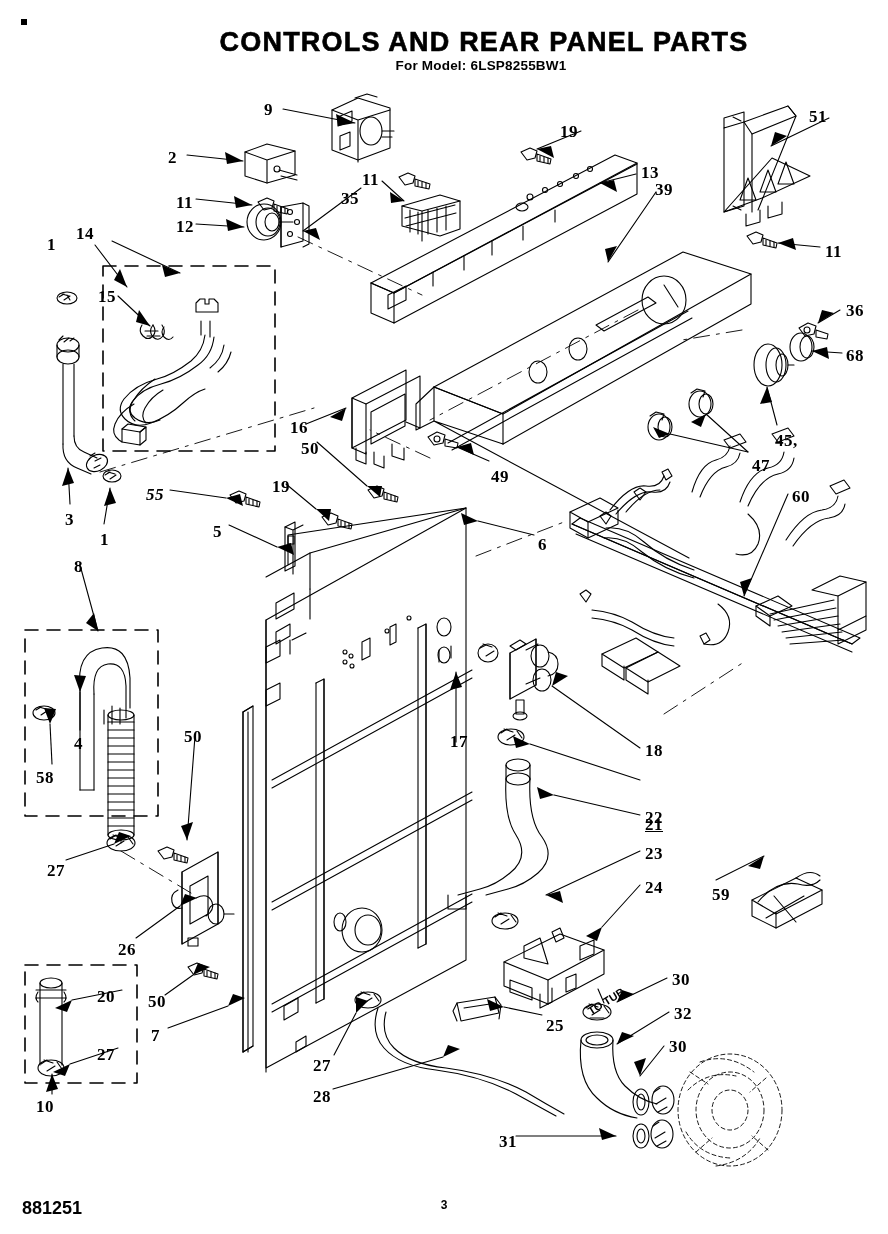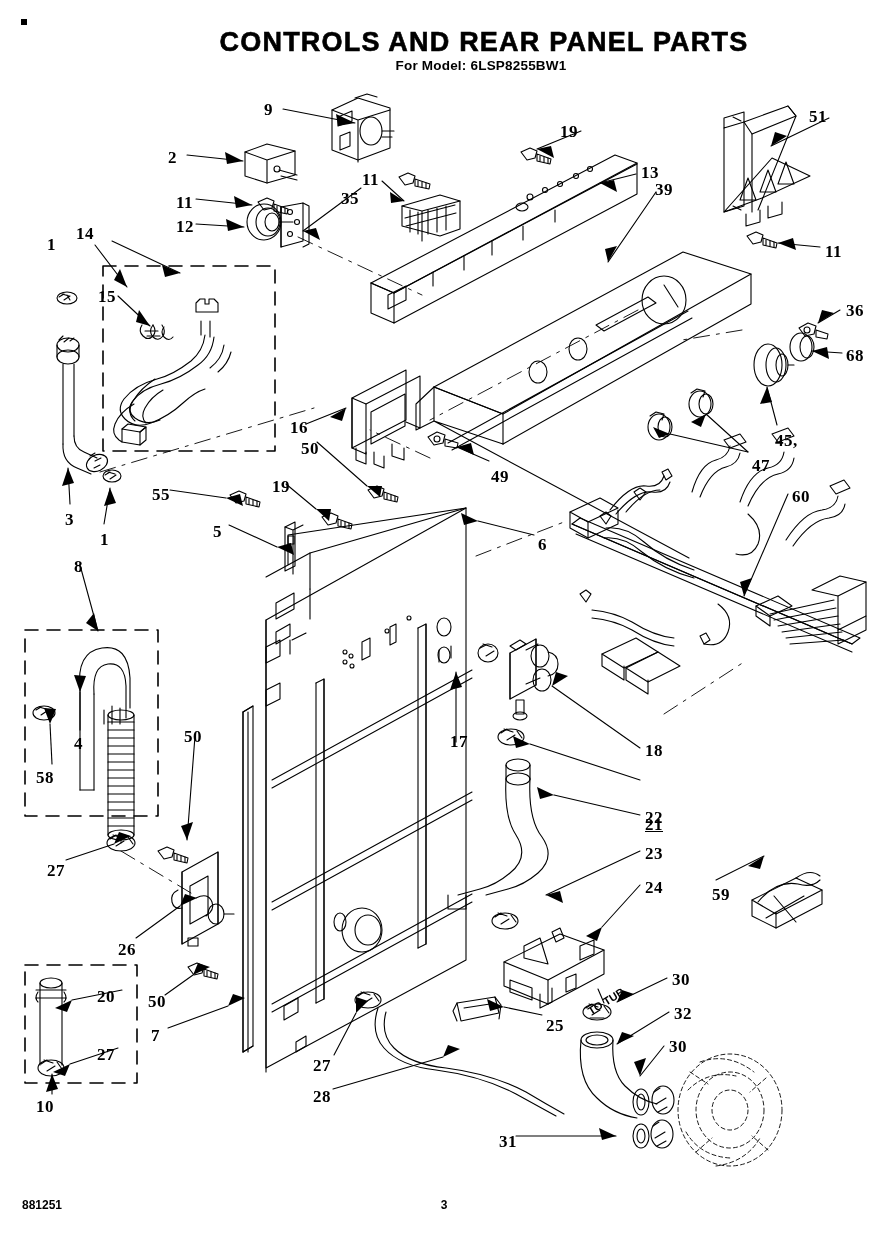--- a/index.html
+++ b/index.html
@@ -49,21 +49,21 @@
   }
   #variant {
     top: 75px;
     font-size: 12.5px;
     font-weight: bold;
   }
   #doc-number {
     position: absolute;
     left: 22px;
     top: 1198px;
-    font-size: 12px;
+    font-size: 18px;
     font-weight: bold;
     color: #000;
   }
   #page-number {
     position: absolute;
     left: 0;
     top: 1198px;
     width: 888px;
     text-align: center;
     font-size: 12px;
@@ -724,21 +724,21 @@
       <div class="callout" style="left: 98px; top: 288px;">15</div>
       <div class="callout" style="left: 846px; top: 302px;">36</div>
       <div class="callout" style="left: 846px; top: 347px;">68</div>
       <div class="callout" style="left: 290px; top: 419px;">16</div>
       <div class="callout" style="left: 301px; top: 440px;">50</div>
       <div class="callout" style="left: 775px; top: 432px;">45, </div>
       <div class="callout" style="left: 752px; top: 457px;">47</div>
       <div class="callout" style="left: 491px; top: 468px;">49</div>
       <div class="callout" style="left: 65px; top: 511px;">3</div>
       <div class="callout" style="left: 100px; top: 531px;">1</div>
-      <div class="callout" style="left: 152px; top: 486px;">55</div>
+      <div class="callout" style="left: 146px; top: 486px; font-style: italic;">55</div>
       <div class="callout" style="left: 272px; top: 478px;">19</div>
       <div class="callout" style="left: 213px; top: 523px;">5</div>
       <div class="callout" style="left: 538px; top: 536px;">6</div>
       <div class="callout" style="left: 792px; top: 488px;">60</div>
       <div class="callout" style="left: 74px; top: 558px;">8</div>
       <div class="callout" style="left: 74px; top: 735px;">4</div>
       <div class="callout" style="left: 36px; top: 769px;">58</div>
       <div class="callout" style="left: 184px; top: 728px;">50</div>
       <div class="callout" style="left: 450px; top: 733px;">17</div>
       <div class="callout" style="left: 645px; top: 742px;">18</div>

